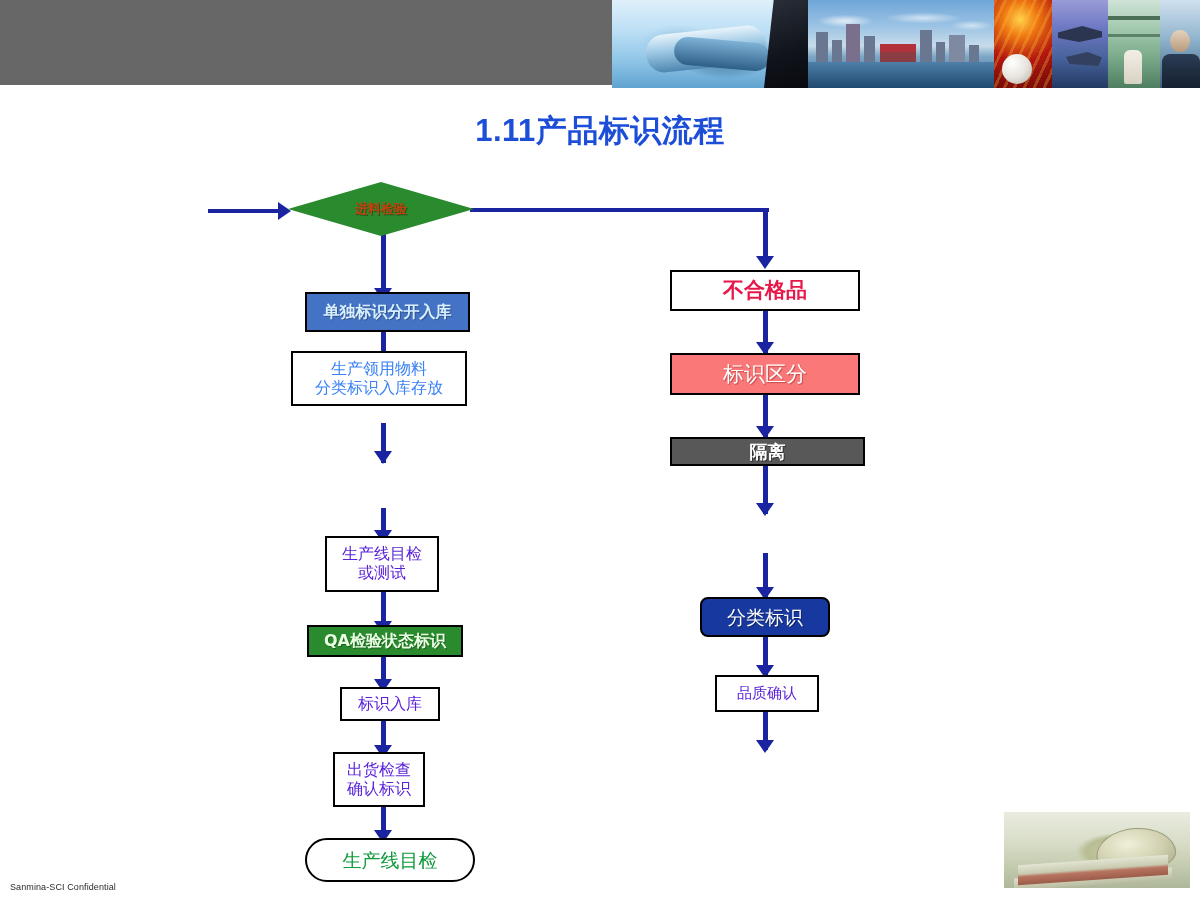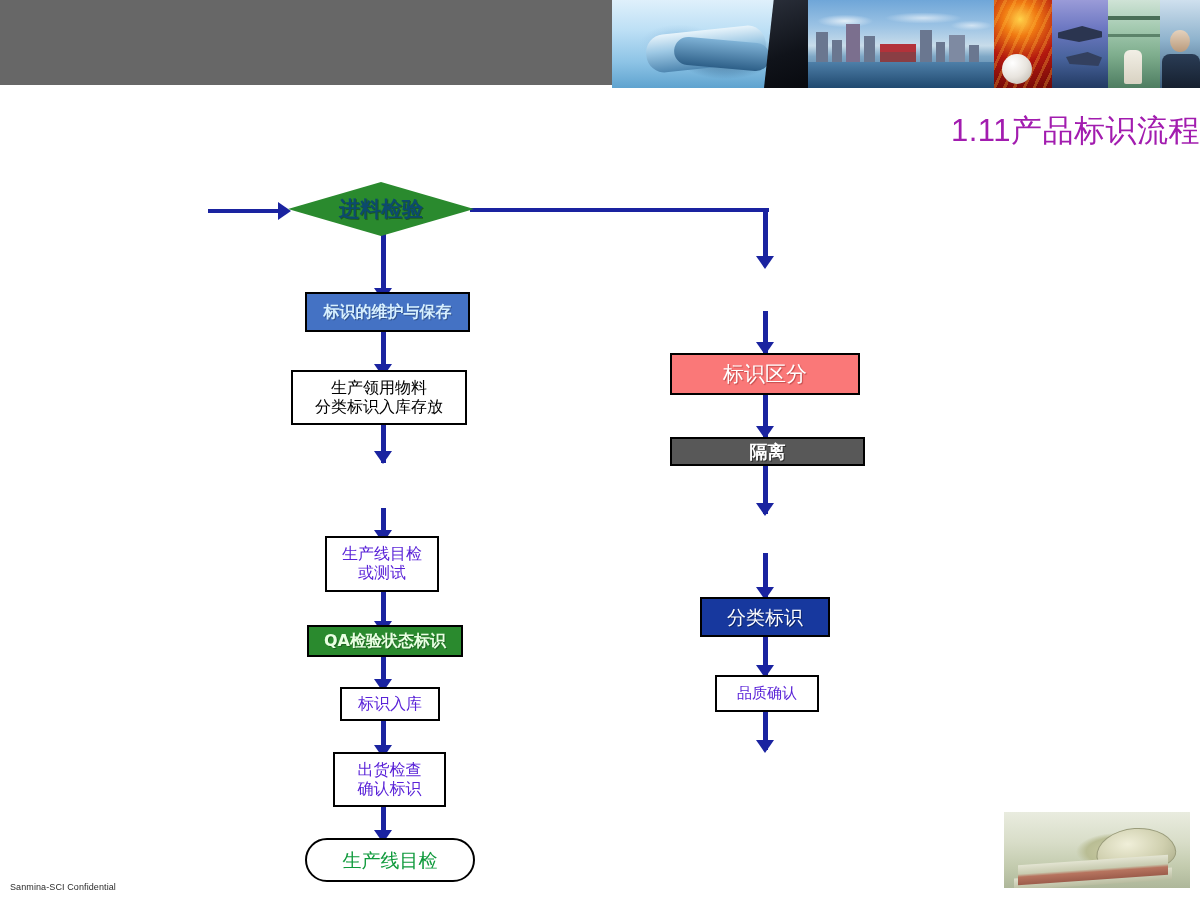--- a/index.html
+++ b/index.html
@@ -137,26 +137,26 @@
   }
   .sep {
     position:absolute; top:0; width:3px; height:88px; background:#d9134a;
   }
 
   
   .title {
     position: absolute;
     left: 0; top: 110px;
     width: 1200px;
-    text-align: right;
+    text-align: center;
     font-family: "Liberation Sans", "DejaVu Sans", sans-serif;
-    font-weight: normal;
+    font-weight: bold;
     font-size: 31px;
     letter-spacing: 0.5px;
-    color: #a21caf;
+    color: #1d4ed8;
     white-space: nowrap;
   }
 
   
   .node {
     position: absolute;
     box-sizing: border-box;
     display: flex;
     align-items: center;
     justify-content: center;
@@ -190,21 +190,21 @@
     content:"";
     position:absolute; inset:0;
     clip-path: polygon(50% 0, 100% 50%, 50% 100%, 0 50%);
     background:
       linear-gradient(135deg, rgba(0,0,0,.18) 0 2px, rgba(0,0,0,0) 2px),
       linear-gradient(225deg, rgba(0,0,0,.18) 0 2px, rgba(0,0,0,0) 2px);
   }
   .diamond-label {
     position:absolute; inset:0;
     display:flex; align-items:center; justify-content:center;
-    color:#0c4a6e; font-size:21px; font-weight:bold;
+    color:#c2410c; font-size:13px; font-weight:bold;
     text-shadow: 1px 1px 0 rgba(0,0,0,.35);
     font-family:"DejaVu Sans","Liberation Sans",sans-serif;
   }
 
   
   .conn { position:absolute; background:#1a23a0; z-index:1; }
   .conn-v { width:5px; }
   .conn-h { height:4px; }
   .arrow-d {
     position:absolute; z-index:2;
@@ -358,24 +358,24 @@
   <div class="conn conn-v" style="left:763px; top:712px; height:38px;"></div>
   <div class="arrow-d" style="left:756px; top:740px;"></div>
 
 
   <div class="diamond-wrap" style="left:288px; top:182px; width:186px; height:54px;">
     <div class="diamond-shape"></div>
     <div class="diamond-label">进料检验</div>
   </div>
 
   <div class="node rect" style="left:305px; top:292px; width:165px; height:40px; background:#4472c4; color:#d7f0ff; font-size:16px; font-weight:bold; text-shadow:1px 1px 0 rgba(0,0,0,.28);">
-    <span>标识的维护与保存</span>
-  </div>
-
-  <div class="node rect" style="left:291px; top:370px; width:176px; height:55px; color:#000000; font-size:16px;">
+    <span>单独标识分开入库</span>
+  </div>
+
+  <div class="node rect" style="left:291px; top:351px; width:176px; height:55px; color:#3b82f6; font-size:16px;">
     <span>
       
       <span>生产领用物料</span><br>
       <span>分类标识入库存放</span>
     </span>
   </div>
 
 
   <div class="node rect" style="left:325px; top:536px; width:114px; height:56px; color:#5a23d8; font-size:16px;">
     <span>
@@ -386,43 +386,46 @@
   </div>
 
   <div class="node rect" style="left:307px; top:625px; width:156px; height:32px; background:#2a8a2e; color:#e9ffe2; font-size:16px; font-weight:bold; text-shadow:1px 1px 0 rgba(0,0,0,.30);">
     <span>QA检验状态标识</span>
   </div>
 
   <div class="node rect" style="left:340px; top:687px; width:100px; height:34px; color:#5a23d8; font-size:16px;">
     <span>标识入库</span>
   </div>
 
-  <div class="node rect" style="left:333px; top:752px; width:113px; height:55px; color:#5a23d8; font-size:16px;">
+  <div class="node rect" style="left:333px; top:752px; width:92px; height:55px; color:#5a23d8; font-size:16px;">
     <span>
       
       <span>出货检查</span><br>
       <span>确认标识</span>
     </span>
   </div>
 
   <div class="node stadium" style="left:305px; top:838px; width:170px; height:44px; color:#0f9a3c; font-size:19px;">
     <span>生产线目检</span>
   </div>
 
+  <div class="node rect" style="left:670px; top:270px; width:190px; height:41px; color:#e8174a; font-size:21px; font-weight:bold;">
+    <span>不合格品</span>
+  </div>
 
   <div class="node rect" style="left:670px; top:353px; width:190px; height:42px; background:#fa7878; color:#ffffff; font-size:21px; text-shadow:1px 1px 1px rgba(120,20,20,.45);">
     <span>标识区分</span>
   </div>
 
   <div class="node rect" style="left:670px; top:437px; width:195px; height:29px; background:#585858; color:#ffffff; font-size:18px; font-weight:bold; text-shadow:1px 1px 0 rgba(0,0,0,.5);">
     <span>隔离</span>
   </div>
 
 
-  <div class="node rect" style="left:700px; top:597px; width:130px; height:40px; background:#17389e; color:#ffffff; font-size:19px; text-shadow:1px 1px 0 rgba(0,0,0,.35);">
+  <div class="node rect" style="left:700px; top:597px; width:130px; height:40px; background:#17389e; color:#ffffff; font-size:19px; text-shadow:1px 1px 0 rgba(0,0,0,.35);border-radius:8px;">
     <span>分类标识</span>
   </div>
 
   <div class="node rect" style="left:715px; top:675px; width:104px; height:37px; color:#5a23d8; font-size:15px;">
     <span>品质确认</span>
   </div>
 
 
   <div class="footer">Sanmina-SCI Confidential</div>
 

